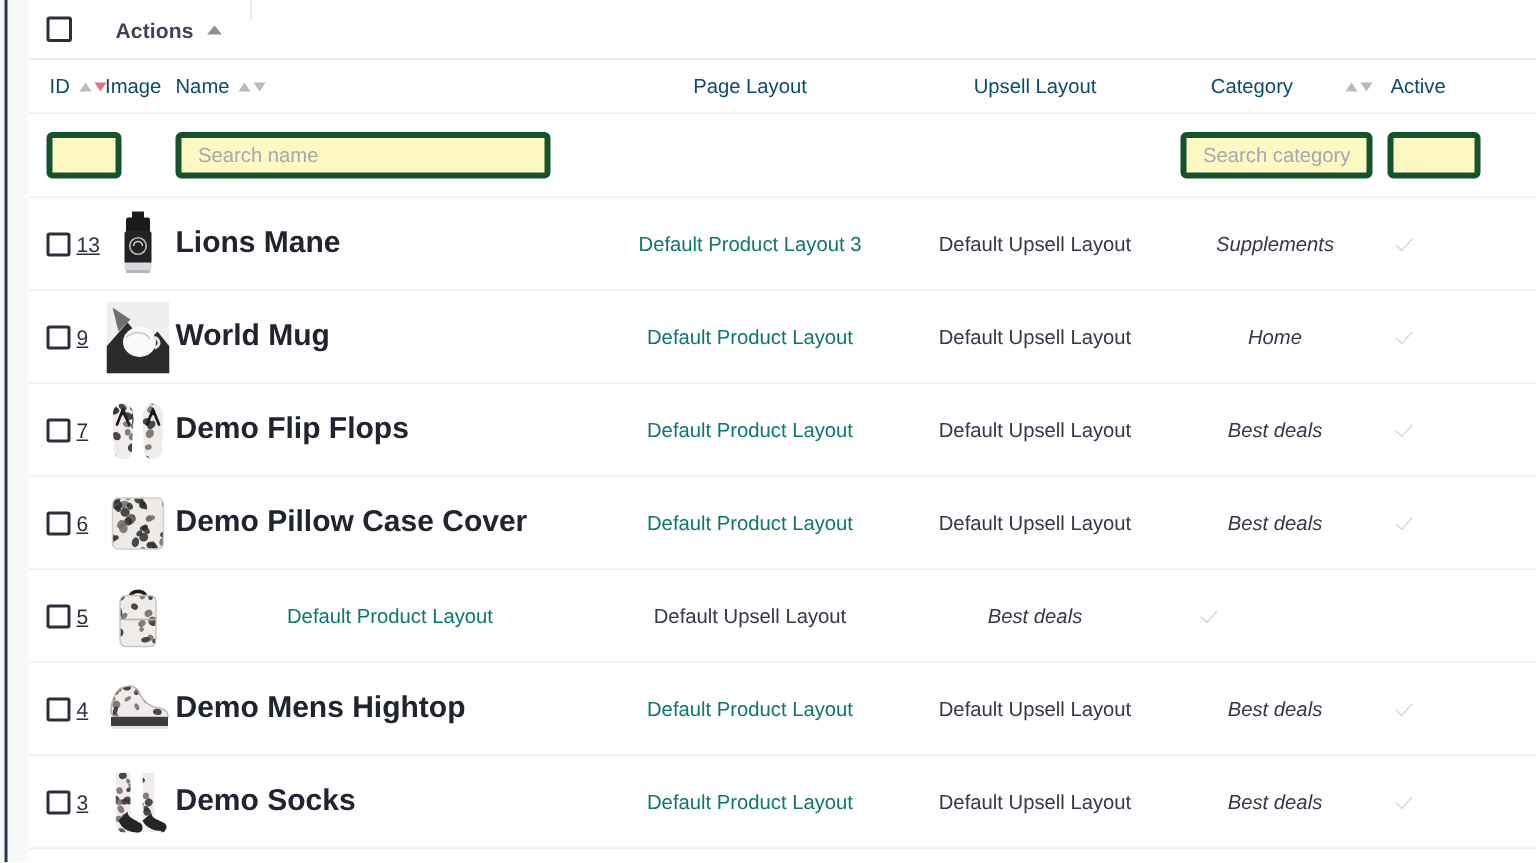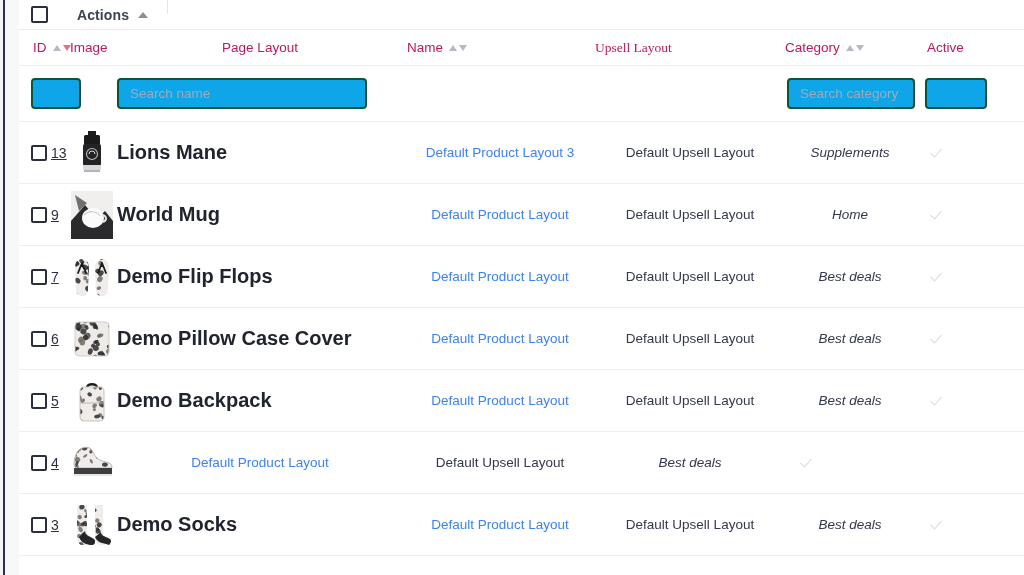--- a/index.html
+++ b/index.html
@@ -47,21 +47,21 @@
     position: absolute;
     left: 19px; top: 0;
     width: 1005px; height: 575px;
     background: #ffffff;
     overflow: hidden;
   }
 
   
   .actions-bar {
     position: relative;
-    height: 30px;
+    height: 40px;
     border-bottom: 1px solid #e9eaee;
     display: flex;
     align-items: center;
     padding-left: 12px;
     background: #ffffff;
   }
   .chk {
     width: 17px; height: 17px;
     border: 2px solid #2b2f3a;
     border-radius: 2px;
@@ -99,31 +99,31 @@
   }
 
   
   .head-row {
     height: 36px;
     border-bottom: 1px solid #eceef1;
     background: #ffffff;
   }
   .head-cell {
     font-size: 13.5px;
-    color: #be185d;
+    color: #0c4a6e;
     white-space: nowrap;
     display: flex;
     align-items: center;
   }
   .head-cell.c-id      { padding-left: 14px; }
   .head-cell.c-image   { padding-left: 4px;  }
   .head-cell.c-name    { padding-left: 2px;  }
   .head-cell.c-page    { justify-content: center; }
-  .head-cell.c-upsell  { justify-content: flex-start; font-family: Liberation Serif, serif; }
-  .head-cell.c-cat     { justify-content: flex-start; }
+  .head-cell.c-upsell  { justify-content: center; }
+  .head-cell.c-cat     { justify-content: flex-end; gap: 29px; }
   .head-cell.c-active  { padding-left: 12px; }
 
   .sort {
     display: inline-flex;
     align-items: center;
     margin-left: 6px;
     gap: 2px;
   }
   .tri-up {
     width: 0; height: 0;
@@ -145,23 +145,23 @@
     border-bottom: 1px solid #edeff2;
     background: #ffffff;
   }
   .fcell { display: flex; align-items: center; }
   .fcell.c-id     { padding-left: 12px; }
   .fcell.c-name   { padding-left: 2px; }
   .fcell.c-cat    { justify-content: flex-end; }
   .fcell.c-active { padding-left: 10px; }
 
   .inp {
-    border: 2px solid #14532d;
+    border: 4px solid #14532d;
     border-radius: 4px;
-    background: #0ea5e9;
+    background: #fef9c3;
     height: 31px;
     font-size: 13.5px;
     color: #40454f;
     font-family: "Liberation Sans", sans-serif;
     padding: 0 11px;
     outline: none;
   }
   .inp::placeholder { color: #a4a9b3; }
   .inp.id-inp     { width: 50px; padding: 0 6px; }
   .inp.name-inp   { width: 250px; }
@@ -183,21 +183,21 @@
     color: #2b3040;
     text-decoration: underline;
   }
   .cell.c-image { justify-content: center; padding-left: 2px; }
   .cell.c-name {
     padding-left: 2px;
     font-weight: bold;
     font-size: 20px;
     color: #20242e;
   }
-  .cell.c-page   { justify-content: center; color: #3b82f6; }
+  .cell.c-page   { justify-content: center; color: #0f766e; }
   .cell.c-upsell { justify-content: center; color: #33384a; }
   .cell.c-cat    { justify-content: center; color: #33384a; font-style: italic; }
   .cell.c-active { padding-left: 14px; }
 
   .check-mark {
     width: 15px; height: 15px;
     display: inline-block;
     position: relative;
   }
   .check-mark::after {
@@ -246,29 +246,29 @@
       <div class="head-cell c-id">
         <span>ID</span>
         <span class="sort">
           <span class="tri-up"></span>
           <span class="tri-dn active"></span>
         </span>
       </div>
       <div class="head-cell c-image">
         <span>Image</span>
       </div>
-      <div class="head-cell c-page">
-        <span>Page Layout</span>
-      </div>
       <div class="head-cell c-name">
         <span>Name</span>
         <span class="sort">
           <span class="tri-up"></span>
           <span class="tri-dn"></span>
         </span>
+      </div>
+      <div class="head-cell c-page">
+        <span>Page Layout</span>
       </div>
       <div class="head-cell c-upsell">
         <span>Upsell Layout</span>
       </div>
       <div class="head-cell c-cat">
         <span>Category</span>
         <span class="sort">
           <span class="tri-up"></span>
           <span class="tri-dn"></span>
         </span>
@@ -560,21 +560,20 @@
                   <ellipse cx="14.0" cy="6.8" rx="2.7" ry="2.3" transform="rotate(107 14.0 6.8)" fill="#6e6a64" opacity=".85"></ellipse>
                   <ellipse cx="23.9" cy="9.9" rx="2.0" ry="2.7" transform="rotate(169 23.9 9.9)" fill="#6e6a64" opacity=".85"></ellipse>
                   <ellipse cx="33.0" cy="0.6" rx="1.5" ry="2.0" transform="rotate(161 33.0 0.6)" fill="#2c2c2c" opacity=".85"></ellipse>
                   <ellipse cx="26.8" cy="8.2" rx="2.3" ry="1.8" transform="rotate(70 26.8 8.2)" fill="#2c2c2c" opacity=".85"></ellipse>
                 </g>
       <path d="M13 10h16c3 0 4 2 4 5v24c0 3-1 5-4 5H13c-3 0-4-2-4-5V15c0-3 1-5 4-5Z" fill="none" stroke="#c9c5c0" stroke-width="1"></path>
       <path d="M9 26h24" stroke="#b9b5b0" stroke-width=".9"></path>
     </svg>
             </span>
     </div>
-    <div class="cell c-name">Demo Backpack</div>
     <div class="cell c-page">Default Product Layout</div>
     <div class="cell c-upsell">Default Upsell Layout</div>
     <div class="cell c-cat">Best deals</div>
     <div class="cell c-active">
       <span class="check-mark"></span>
     </div>
   </div>
 
   <div class="row-grid data-row">
     <div class="cell c-id">
@@ -621,20 +620,21 @@
                   <ellipse cx="40.9" cy="17.7" rx="3.0" ry="2.2" transform="rotate(90 40.9 17.7)" fill="#6e6a64" opacity=".85"></ellipse>
                   <ellipse cx="36.7" cy="20.3" rx="2.6" ry="2.6" transform="rotate(164 36.7 20.3)" fill="#2c2c2c" opacity=".85"></ellipse>
                   <ellipse cx="2.7" cy="34.8" rx="2.4" ry="1.2" transform="rotate(14 2.7 34.8)" fill="#6e6a64" opacity=".85"></ellipse>
                 </g>
       <path d="M9 10c6-3 11-2 13 3 2 5 6 9 13 10 5 1 6 3 6 6H6c-2 0-3-2-3-4 0-5 2-12 6-15Z" fill="none" stroke="#b9b5b0" stroke-width="1"></path>
       <path d="M3 29h38v6H3z" fill="#3e3e40"></path>
       <path d="M3 35h38v2H3z" fill="#e6e6e6"></path>
     </svg>
             </span>
     </div>
+    <div class="cell c-name">Demo Mens Hightop</div>
     <div class="cell c-page">Default Product Layout</div>
     <div class="cell c-upsell">Default Upsell Layout</div>
     <div class="cell c-cat">Best deals</div>
     <div class="cell c-active">
       <span class="check-mark"></span>
     </div>
   </div>
 
   <div class="row-grid data-row">
     <div class="cell c-id">

